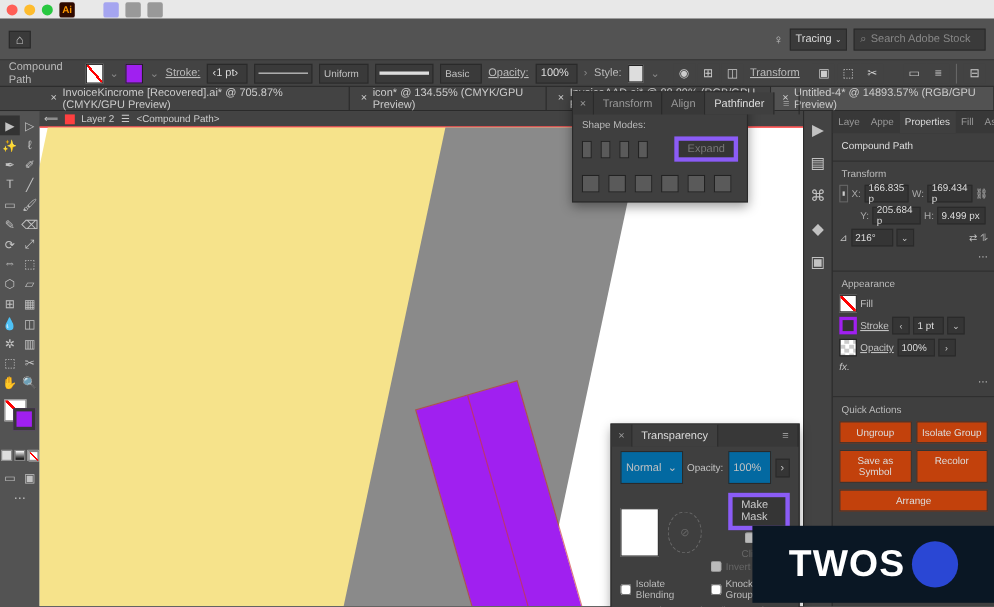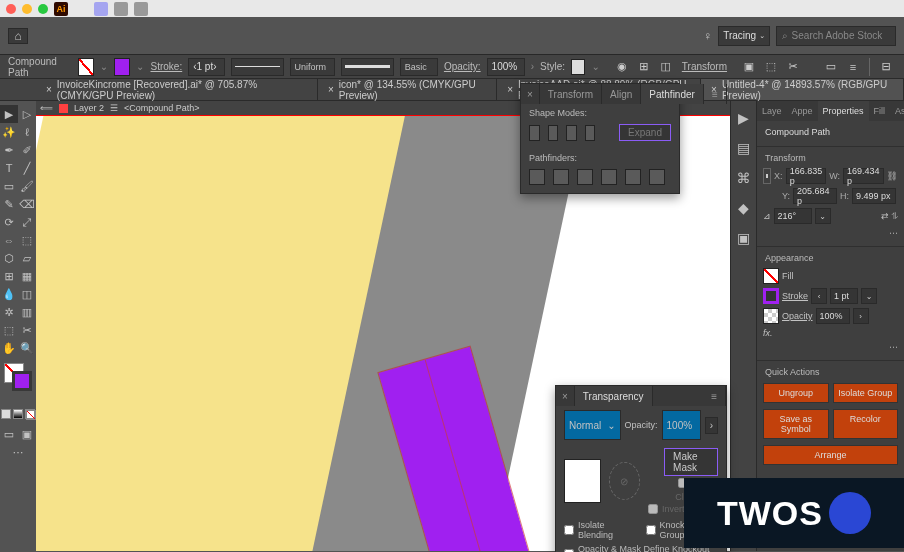--- a/index.html
+++ b/index.html
@@ -63,21 +63,21 @@
 
 
 .fpanel { position: absolute; background: #3f3f3f; border: 1px solid #2a2a2a; box-shadow: 0 4px 10px rgba(0,0,0,0.4); }
 .fpanel .tabs { display: flex; height: 20px; align-items: stretch; background: #383838; }
 .fpanel .tab { padding: 0 8px; display: flex; align-items: center; font-size: 10px; color: #999; border-right: 1px solid #2a2a2a; }
 .fpanel .tab.active { background: #3f3f3f; color: #ddd; }
 .fpanel .tab.close-x { padding: 0 6px; color: #999; }
 .fpanel .section-lbl { font-size: 9px; color: #bbb; padding: 4px 8px 2px; }
 .fpanel .icon-row { display: flex; gap: 8px; padding: 4px 8px 8px; align-items: center; }
 .fpanel .pic { width: 16px; height: 16px; background: #5a5a5a; border: 1px solid #222; }
-.fpanel .expand { background: #353535; color: #777; padding: 2px 8px; border: 1px solid #8b5cf6; margin-left: 16px; }
+.fpanel .expand { background: #353535; color: #777; padding: 2px 8px; border: 4px solid #8b5cf6; margin-left: 16px; }
 
 .fpanel.transparency { }
 .fpanel.transparency .row { display: flex; align-items: center; gap: 4px; padding: 4px 8px; }
 .fpanel.transparency .sel { background: #0369a1; border: 1px solid #2a2a2a; height: 30px; display: flex; align-items: center; padding: 0 4px; }
 .fpanel.transparency .thumb { width: 44px; height: 44px; background: white; border: 1px solid #222; }
 .fpanel.transparency .nomask { width: 38px; height: 38px; border: 1px dashed #666; display:flex; align-items:center; justify-content:center; color:#666; border-radius:50%; margin: 0 4px; }
 .fpanel.transparency .chk { display: flex; align-items: center; gap: 4px; font-size: 9px; color: #bbb; padding: 2px 8px; }
 .fpanel.transparency .chk input { width: 10px; height: 10px; }
 
 
@@ -304,21 +304,20 @@
       <div class="tab" style="margin-left:auto;">≡</div>
     </div>
     <div class="section-lbl">Shape Modes:</div>
     <div class="icon-row">
       <div class="pic"></div>
       <div class="pic"></div>
       <div class="pic"></div>
       <div class="pic"></div>
       <div class="expand">Expand</div>
     </div>
-    <div class="section-lbl">Pathfinders:</div>
     <div class="icon-row">
       <div class="pic"></div>
       <div class="pic"></div>
       <div class="pic"></div>
       <div class="pic"></div>
       <div class="pic"></div>
       <div class="pic"></div>
     </div>
   </div>
 

